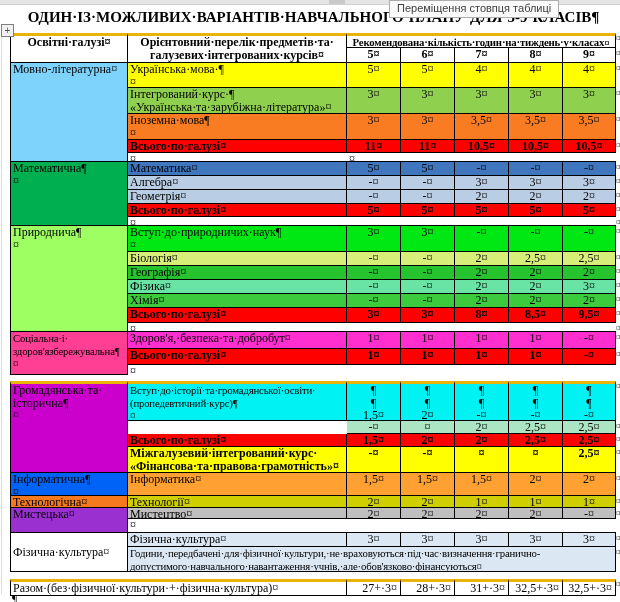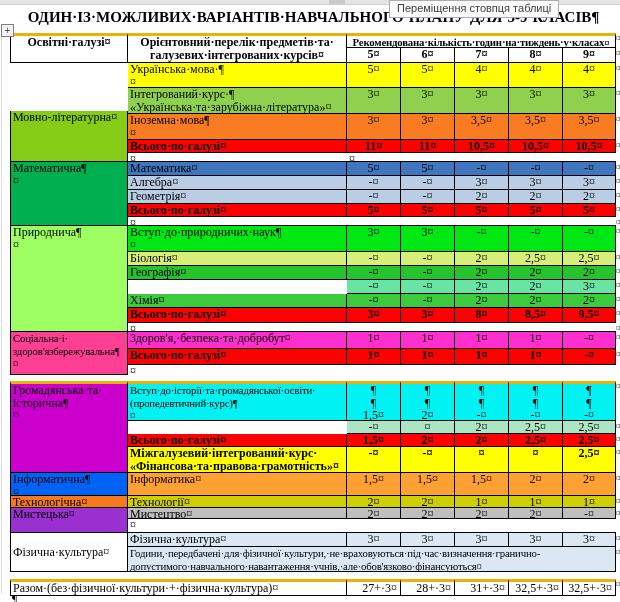--- a/index.html
+++ b/index.html
@@ -60,21 +60,21 @@
       <div class="cell b v bt" style="grid-area: 1 / 2 / span 2 / span 1;">Орієнтовний·перелік·предметів·та·
 галузевих·інтегрованих·курсів¤</div>
       <div class="cell b v bt fit" style="grid-area: 1 / 3 / span 1 / span 5;">Рекомендована·кількість·годин·на·тиждень·у·класах¤</div>
       <div class="cell mk" style="grid-area: 1 / 8 / span 1 / span 1;">¤</div>
       <div class="cell b v" style="grid-area: 2 / 3 / span 1 / span 1;">5¤</div>
       <div class="cell b v" style="grid-area: 2 / 4 / span 1 / span 1;">6¤</div>
       <div class="cell b v" style="grid-area: 2 / 5 / span 1 / span 1;">7¤</div>
       <div class="cell b v" style="grid-area: 2 / 6 / span 1 / span 1;">8¤</div>
       <div class="cell b v" style="grid-area: 2 / 7 / span 1 / span 1;">9¤</div>
       <div class="cell mk" style="grid-area: 2 / 8 / span 1 / span 1;">¤</div>
-      <div class="cell bl" style="grid-area: 3 / 1 / span 5 / span 1; background: #84cc16; margin-top: 48px;">Мовно-літературна¤</div>
+      <div class="cell bl" style="grid-area: 3 / 1 / span 5 / span 1; background: #7dd3fc;">Мовно-літературна¤</div>
       <div class="cell " style="grid-area: 3 / 2 / span 1 / span 1; background: rgb(255, 255, 0);">Українська·мова·¶
 ¤</div>
       <div class="cell v" style="grid-area: 3 / 3 / span 1 / span 1; background: rgb(255, 255, 0);">5¤</div>
       <div class="cell v" style="grid-area: 3 / 4 / span 1 / span 1; background: rgb(255, 255, 0);">5¤</div>
       <div class="cell v" style="grid-area: 3 / 5 / span 1 / span 1; background: rgb(255, 255, 0);">4¤</div>
       <div class="cell v" style="grid-area: 3 / 6 / span 1 / span 1; background: rgb(255, 255, 0);">4¤</div>
       <div class="cell v" style="grid-area: 3 / 7 / span 1 / span 1; background: rgb(255, 255, 0);">4¤</div>
       <div class="cell mk" style="grid-area: 3 / 8 / span 1 / span 1;">¤</div>
       <div class="cell " style="grid-area: 4 / 2 / span 1 / span 1; background: rgb(143, 209, 79);">Інтегрований·курс·¶
 «Українська·та·зарубіжна·література»¤</div>
@@ -150,20 +150,21 @@
       <div class="cell v" style="grid-area: 14 / 6 / span 1 / span 1; background: rgb(215, 239, 121);">2,5¤</div>
       <div class="cell v" style="grid-area: 14 / 7 / span 1 / span 1; background: rgb(215, 239, 121);">2,5¤</div>
       <div class="cell mk" style="grid-area: 14 / 8 / span 1 / span 1;">¤</div>
       <div class="cell " style="grid-area: 15 / 2 / span 1 / span 1; background: rgb(39, 195, 47);">Географія¤</div>
       <div class="cell v" style="grid-area: 15 / 3 / span 1 / span 1; background: rgb(39, 195, 47);">-¤</div>
       <div class="cell v" style="grid-area: 15 / 4 / span 1 / span 1; background: rgb(39, 195, 47);">-¤</div>
       <div class="cell v" style="grid-area: 15 / 5 / span 1 / span 1; background: rgb(39, 195, 47);">2¤</div>
       <div class="cell v" style="grid-area: 15 / 6 / span 1 / span 1; background: rgb(39, 195, 47);">2¤</div>
       <div class="cell v" style="grid-area: 15 / 7 / span 1 / span 1; background: rgb(39, 195, 47);">2¤</div>
       <div class="cell mk" style="grid-area: 15 / 8 / span 1 / span 1;">¤</div>
+      <div class="cell " style="grid-area: 16 / 2 / span 1 / span 1; background: rgb(105, 228, 165);">Фізика¤</div>
       <div class="cell v" style="grid-area: 16 / 3 / span 1 / span 1; background: rgb(105, 228, 165);">-¤</div>
       <div class="cell v" style="grid-area: 16 / 4 / span 1 / span 1; background: rgb(105, 228, 165);">-¤</div>
       <div class="cell v" style="grid-area: 16 / 5 / span 1 / span 1; background: rgb(105, 228, 165);">2¤</div>
       <div class="cell v" style="grid-area: 16 / 6 / span 1 / span 1; background: rgb(105, 228, 165);">2¤</div>
       <div class="cell v" style="grid-area: 16 / 7 / span 1 / span 1; background: rgb(105, 228, 165);">3¤</div>
       <div class="cell mk" style="grid-area: 16 / 8 / span 1 / span 1;">¤</div>
       <div class="cell " style="grid-area: 17 / 2 / span 1 / span 1; background: rgb(60, 203, 60);">Хімія¤</div>
       <div class="cell v" style="grid-area: 17 / 3 / span 1 / span 1; background: rgb(60, 203, 60);">-¤</div>
       <div class="cell v" style="grid-area: 17 / 4 / span 1 / span 1; background: rgb(60, 203, 60);">-¤</div>
       <div class="cell v" style="grid-area: 17 / 5 / span 1 / span 1; background: rgb(60, 203, 60);">2¤</div>

